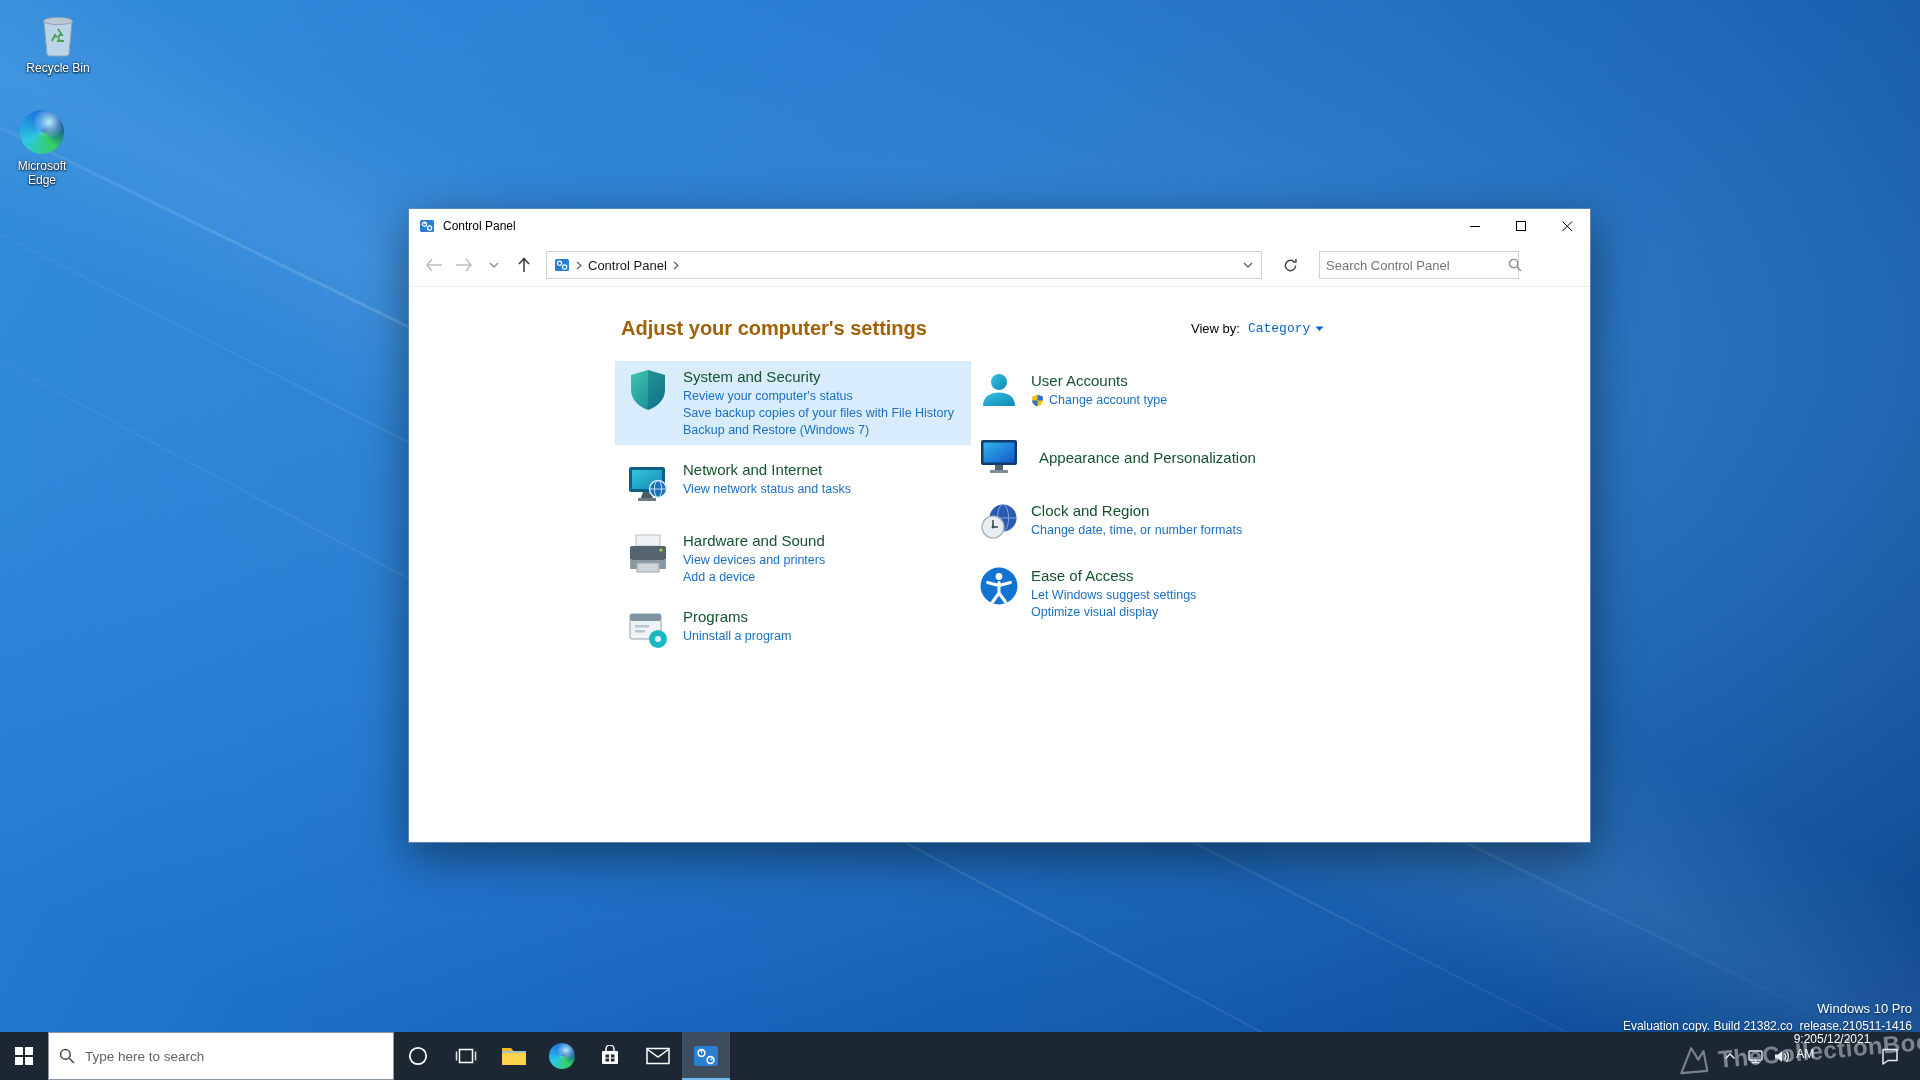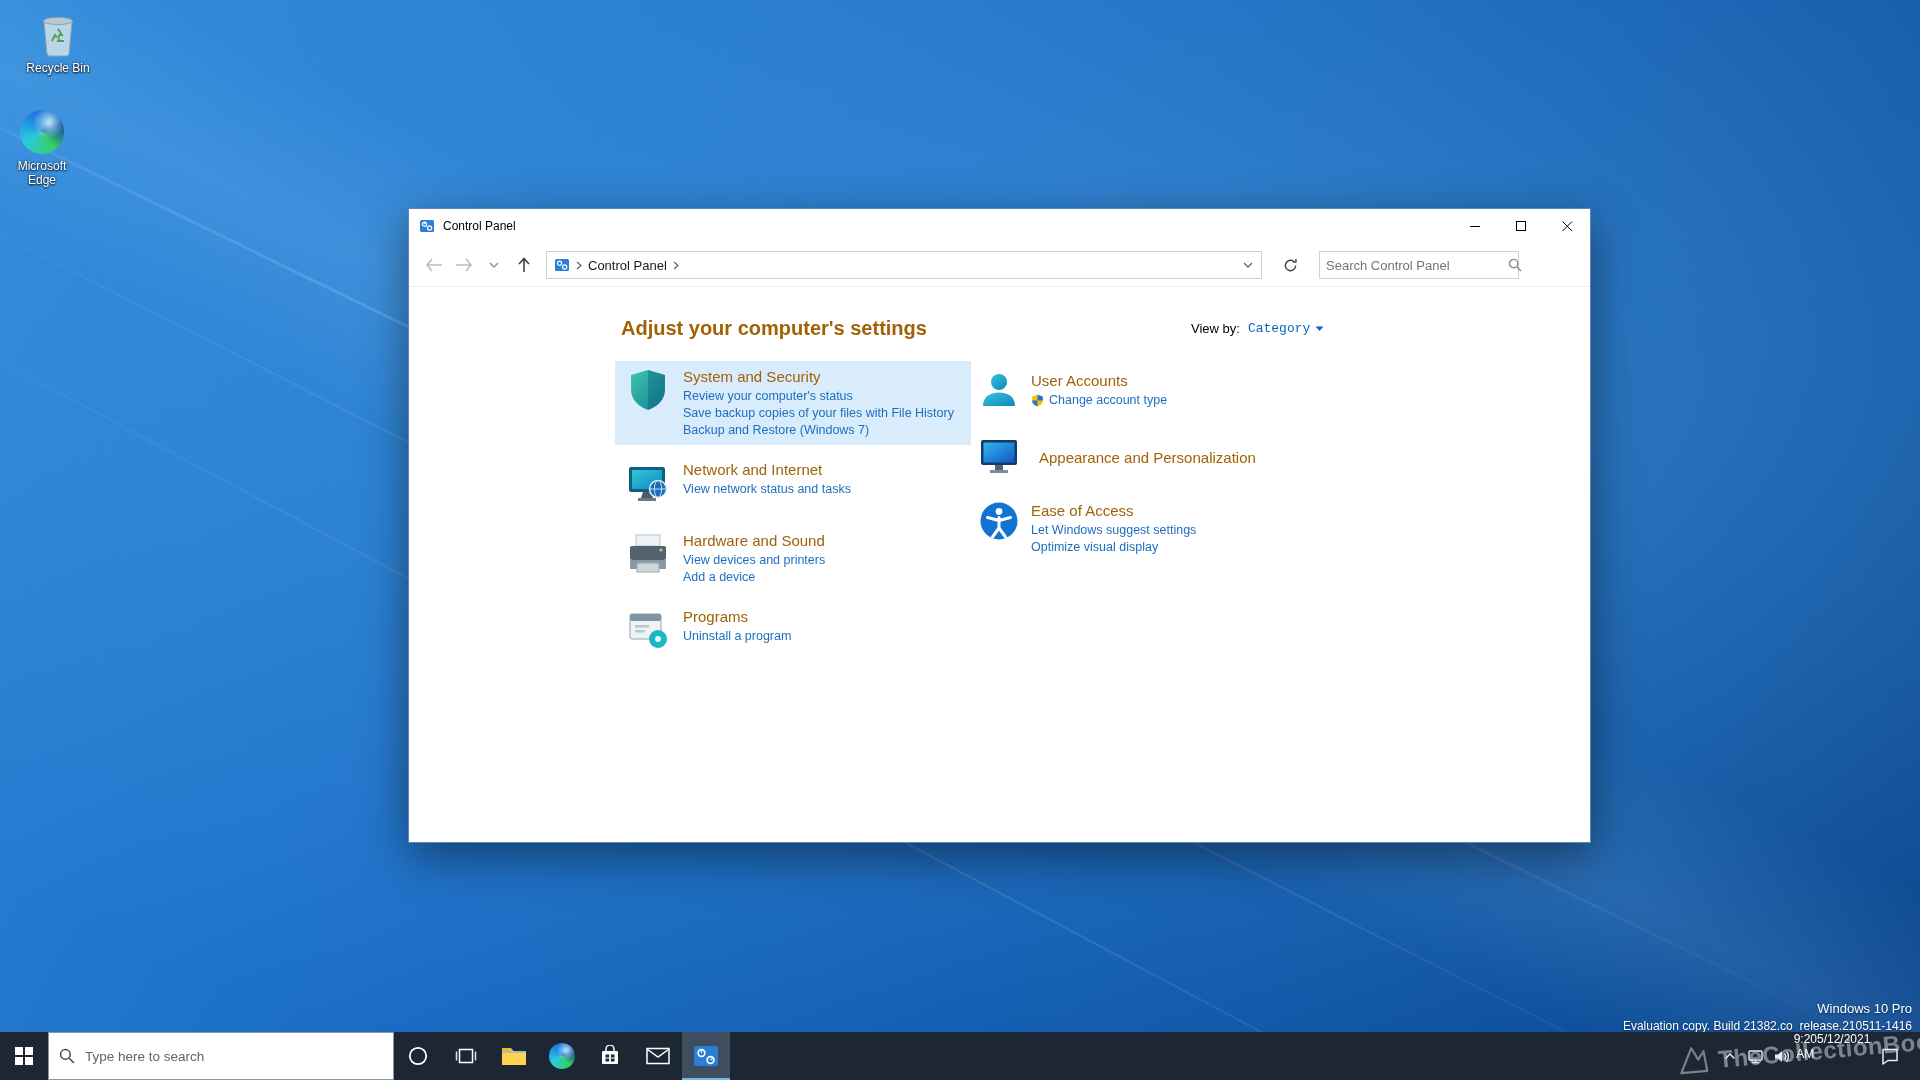--- a/index.html
+++ b/index.html
@@ -79,21 +79,21 @@
   .viewby .vb-caret { margin-left:5px; }
 
   .col { position:absolute; }
   .col-left { left:206px; top:74px; width:356px; }
   .col-right { left:560px; top:78px; width:440px; }
   .cat-item { display:flex; padding:6px 10px; margin-bottom:9px; }
   .cat-item.highlight { background:#d9ecfb; }
   .cat-icon { flex:0 0 auto; margin-right:12px; }
   .cat-text { display:flex; flex-direction:column; }
   .cat-item.solo .cat-text { justify-content:center;margin-left:8px; }
-  .cat-title { font-size:15px; color:#a16207; text-decoration:none; line-height:19px; margin-bottom:2px; cursor:pointer; }
+  .cat-title { font-size:15px; color:#14532d; text-decoration:none; line-height:19px; margin-bottom:2px; cursor:pointer; }
   .cat-link { font-size:12.5px; color:#1d6fc0; text-decoration:none; line-height:17px; cursor:pointer;
     display:flex; align-items:center; }
   .mini-shield { margin-right:5px; display:inline-flex; }
 
   
   .os-watermark { position:absolute; right:8px; bottom:46px; text-align:right;
     color:#fff; text-shadow:0 1px 2px rgba(0,0,0,.55); z-index:40; pointer-events:none; }
   .os-watermark .wm1 { font-size:13px; line-height:18px; }
   .os-watermark .wm2 { font-size:12px; line-height:16px; }
   .brand-watermark { position:absolute; left:1672px; top:1032px; z-index:60;
@@ -387,20 +387,37 @@
             <rect x="4.5" y="6.5" width="31" height="20" fill="url(#gap)"></rect>
             <rect x="16" y="29" width="8" height="5" fill="#55636e"></rect>
             <rect x="11" y="34" width="18" height="3" fill="#7d8b94"></rect>
           </svg>
         </div>
         <div class="cat-text">
           <a class="cat-title">Appearance and Personalization</a>
         </div>
       </div>
 
+      <div class="cat-item">
+        <div class="cat-icon">
+          <svg width="40" height="40" viewBox="0 0 40 40">
+            <circle cx="24" cy="17" r="13.5" fill="#2a5bb0"></circle>
+            <ellipse cx="24" cy="17" rx="5.6" ry="13.5" fill="none" stroke="#7fa8e0" stroke-width="1"></ellipse>
+            <line x1="10.5" y1="17" x2="37.5" y2="17" stroke="#7fa8e0" stroke-width="1"></line>
+            <circle cx="14" cy="26" r="11" fill="#e8edf2" stroke="#9fb0bd" stroke-width="1.2"></circle>
+            <line x1="14" y1="26" x2="14" y2="19" stroke="#3c4a56" stroke-width="1.6"></line>
+            <line x1="14" y1="26" x2="19" y2="26" stroke="#3c4a56" stroke-width="1.6"></line>
+            <circle cx="14" cy="26" r="1.4" fill="#3c4a56"></circle>
+          </svg>
+        </div>
+        <div class="cat-text">
+          <a class="cat-title">Clock and Region</a>
+          <a class="cat-link">Change date, time, or number formats</a>
+        </div>
+      </div>
 
       <div class="cat-item">
         <div class="cat-icon">
           <svg width="40" height="40" viewBox="0 0 40 40">
             <circle cx="20" cy="20" r="18.5" fill="#1273d2"></circle>
             <circle cx="20" cy="10.5" r="3.4" fill="#fff"></circle>
             <path d="M8.5 16.5 L20 19.5 L31.5 16.5 M20 16.5 V27 M20 27 L13.5 36 M20 27 L26.5 36" stroke="#fff" stroke-width="3" fill="none" stroke-linecap="round" stroke-linejoin="round"></path>
           </svg>
         </div>
         <div class="cat-text">

